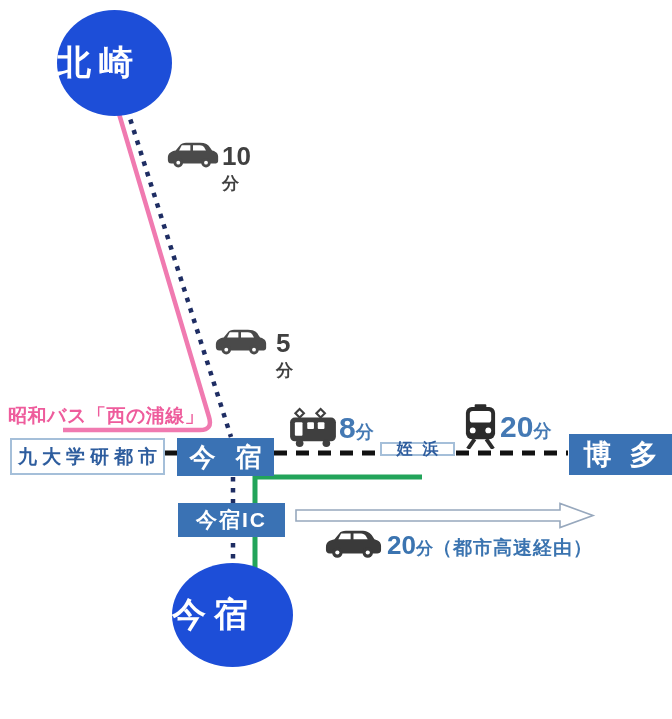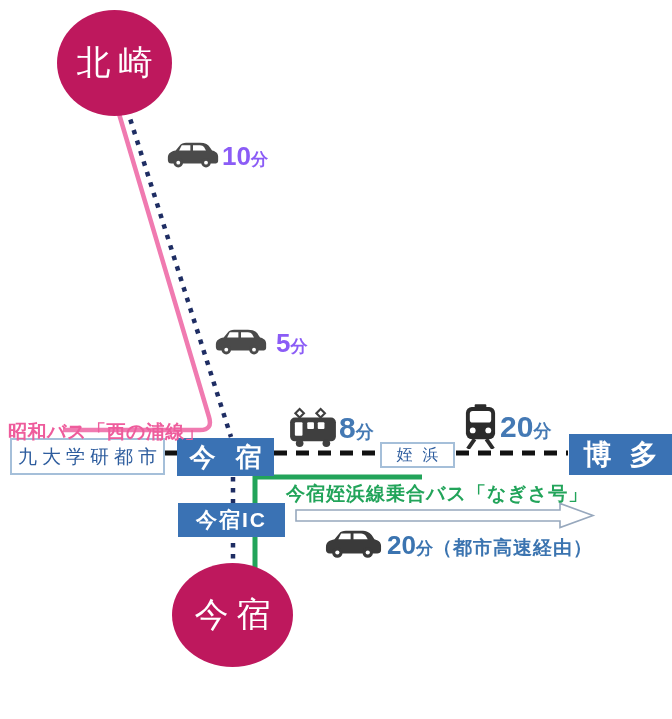--- a/index.html
+++ b/index.html
@@ -1,40 +1,40 @@
 <!DOCTYPE html>
 <html><head>
 <meta charset="utf-8">
 <style>
   html,body{margin:0;padding:0;background:#fff;}
   #canvas{position:relative;width:672px;height:719px;background:#ffffff;overflow:hidden;
           font-family:"Liberation Sans","DejaVu Sans",sans-serif;}
   #lines{position:absolute;left:0;top:0;width:672px;height:719px;}
 
-  .circle{position:absolute;border-radius:50%;background:#be185d;display:flex;
-          align-items:center;justify-content:center;color:#fff;font-weight:normal;}
+  .circle{position:absolute;border-radius:50%;background:#1d4ed8;display:flex;
+          align-items:center;color:#fff;font-weight:bold;}
   .circle .lbl{font-size:34px;letter-spacing:8px;margin-right:-8px;}
 
   .bluebox{position:absolute;background:#3a72b4;display:flex;align-items:center;
            justify-content:center;color:#fff;font-weight:bold;}
   .whitebox{position:absolute;background:#fff;border:2px solid #a5bfd9;box-sizing:border-box;
-            display:flex;align-items:center;justify-content:center;color:#2e5d9e;font-weight:normal;}
+            display:flex;align-items:center;justify-content:center;color:#2e5d9e;font-weight:bold;}
 
   .time{position:absolute;display:flex;align-items:baseline;font-weight:bold;white-space:nowrap;}
   .time .val{font-size:26px;}
   .time .unit{font-size:17px;}
   .time.rail{color:#4479b4;}
-  .time.car{color:#8b5cf6;}
+  .time.car{color:#404040;flex-direction:column;}
   .time.carblue{color:#3b74b0;}
   .time.big .val{font-size:30px;}
   .time.big .unit{font-size:18px;}
   .time .note{font-size:19px;letter-spacing:1px;}
 
   .route-label{position:absolute;font-weight:bold;white-space:nowrap;}
-  .route-label.pink{color:#ee5c9c;font-size:19px;letter-spacing:0.5px;margin-top:16px;}
+  .route-label.pink{color:#ee5c9c;font-size:19px;letter-spacing:0.5px;}
   .route-label.green{color:#22a45a;font-size:19px;letter-spacing:1px;}
 
   .icon{position:absolute;}
 </style>
 </head>
 <body>
 
 <div id="canvas">
 
   <svg id="lines" viewBox="0 0 672 719">
@@ -58,21 +58,21 @@
   <div class="circle" style="left:172px;top:563px;width:121px;height:104px;">
     <span class="lbl">今宿</span>
   </div>
 
   <div class="whitebox" style="left:10px;top:438px;width:155px;height:37px;font-size:19px;">
     <span style="letter-spacing:5px;margin-right:-5px;">九大学研都市</span>
   </div>
   <div class="bluebox" style="left:177px;top:438px;width:97px;height:38px;font-size:26px;">
     <span style="letter-spacing:20px;margin-right:-20px;">今宿</span>
   </div>
-  <div class="whitebox" style="left:380px;top:442px;width:75px;height:26px;font-size:16px;">
+  <div class="whitebox" style="left:380px;top:442px;width:75px;height:14px;font-size:16px;">
     <span style="letter-spacing:10px;margin-right:-10px;">姪浜</span>
   </div>
   <div class="bluebox" style="left:569px;top:434px;width:103px;height:41px;font-size:28px;">
     <span style="letter-spacing:18px;margin-right:-18px;">博多</span>
   </div>
   <div class="bluebox" style="left:178px;top:503px;width:107px;height:34px;font-size:21px;">
     <span style="letter-spacing:2px;">今宿IC</span>
   </div>
 
   <div class="icon" style="left:167px;top:139px;width:52px;height:30px;">
@@ -134,21 +134,20 @@
       <path d="M12 36 L5 46" stroke="#2b2b2b" stroke-width="4"></path>
       <path d="M24 36 L31 46" stroke="#2b2b2b" stroke-width="4"></path>
     </svg>
   </div>
   <div class="time rail big" style="left:500px;top:410px;">
     <span class="val">20</span>
       <span class="unit">分</span>
   </div>
 
   <div class="route-label pink" style="left:8px;top:403px;">昭和バス「西の浦線」</div>
-  <div class="route-label green" style="left:286px;top:481px;">今宿姪浜線乗合バス「なぎさ号」</div>
 
   <div class="icon" style="left:325px;top:527px;width:57px;height:32px;">
     <svg viewBox="0 0 60 32" width="57" height="32">
       <path fill="#3a3a3a" d="M1 20 C1 15 5 13 10 12 L15 6 C16 4 19 3 22 3 L38 3 C44 3 48 5 50 9 L52 12 C56 13 59 15 59 19 L59 24 C59 26 57 27 55 27 L5 27 C2 27 1 25 1 23 Z"></path>
       <path fill="#fff" d="M17 6 L14 12 L27 12 L27 6 Z"></path>
       <path fill="#fff" d="M30 6 L30 12 L45 12 L43 8.5 C42 7 40 6 38 6 Z"></path>
       <circle cx="13" cy="26" r="5.5" fill="#3a3a3a"></circle>
         <circle cx="13" cy="26" r="2.2" fill="#fff"></circle>
       <circle cx="45" cy="26" r="5.5" fill="#3a3a3a"></circle>
         <circle cx="45" cy="26" r="2.2" fill="#fff"></circle>

